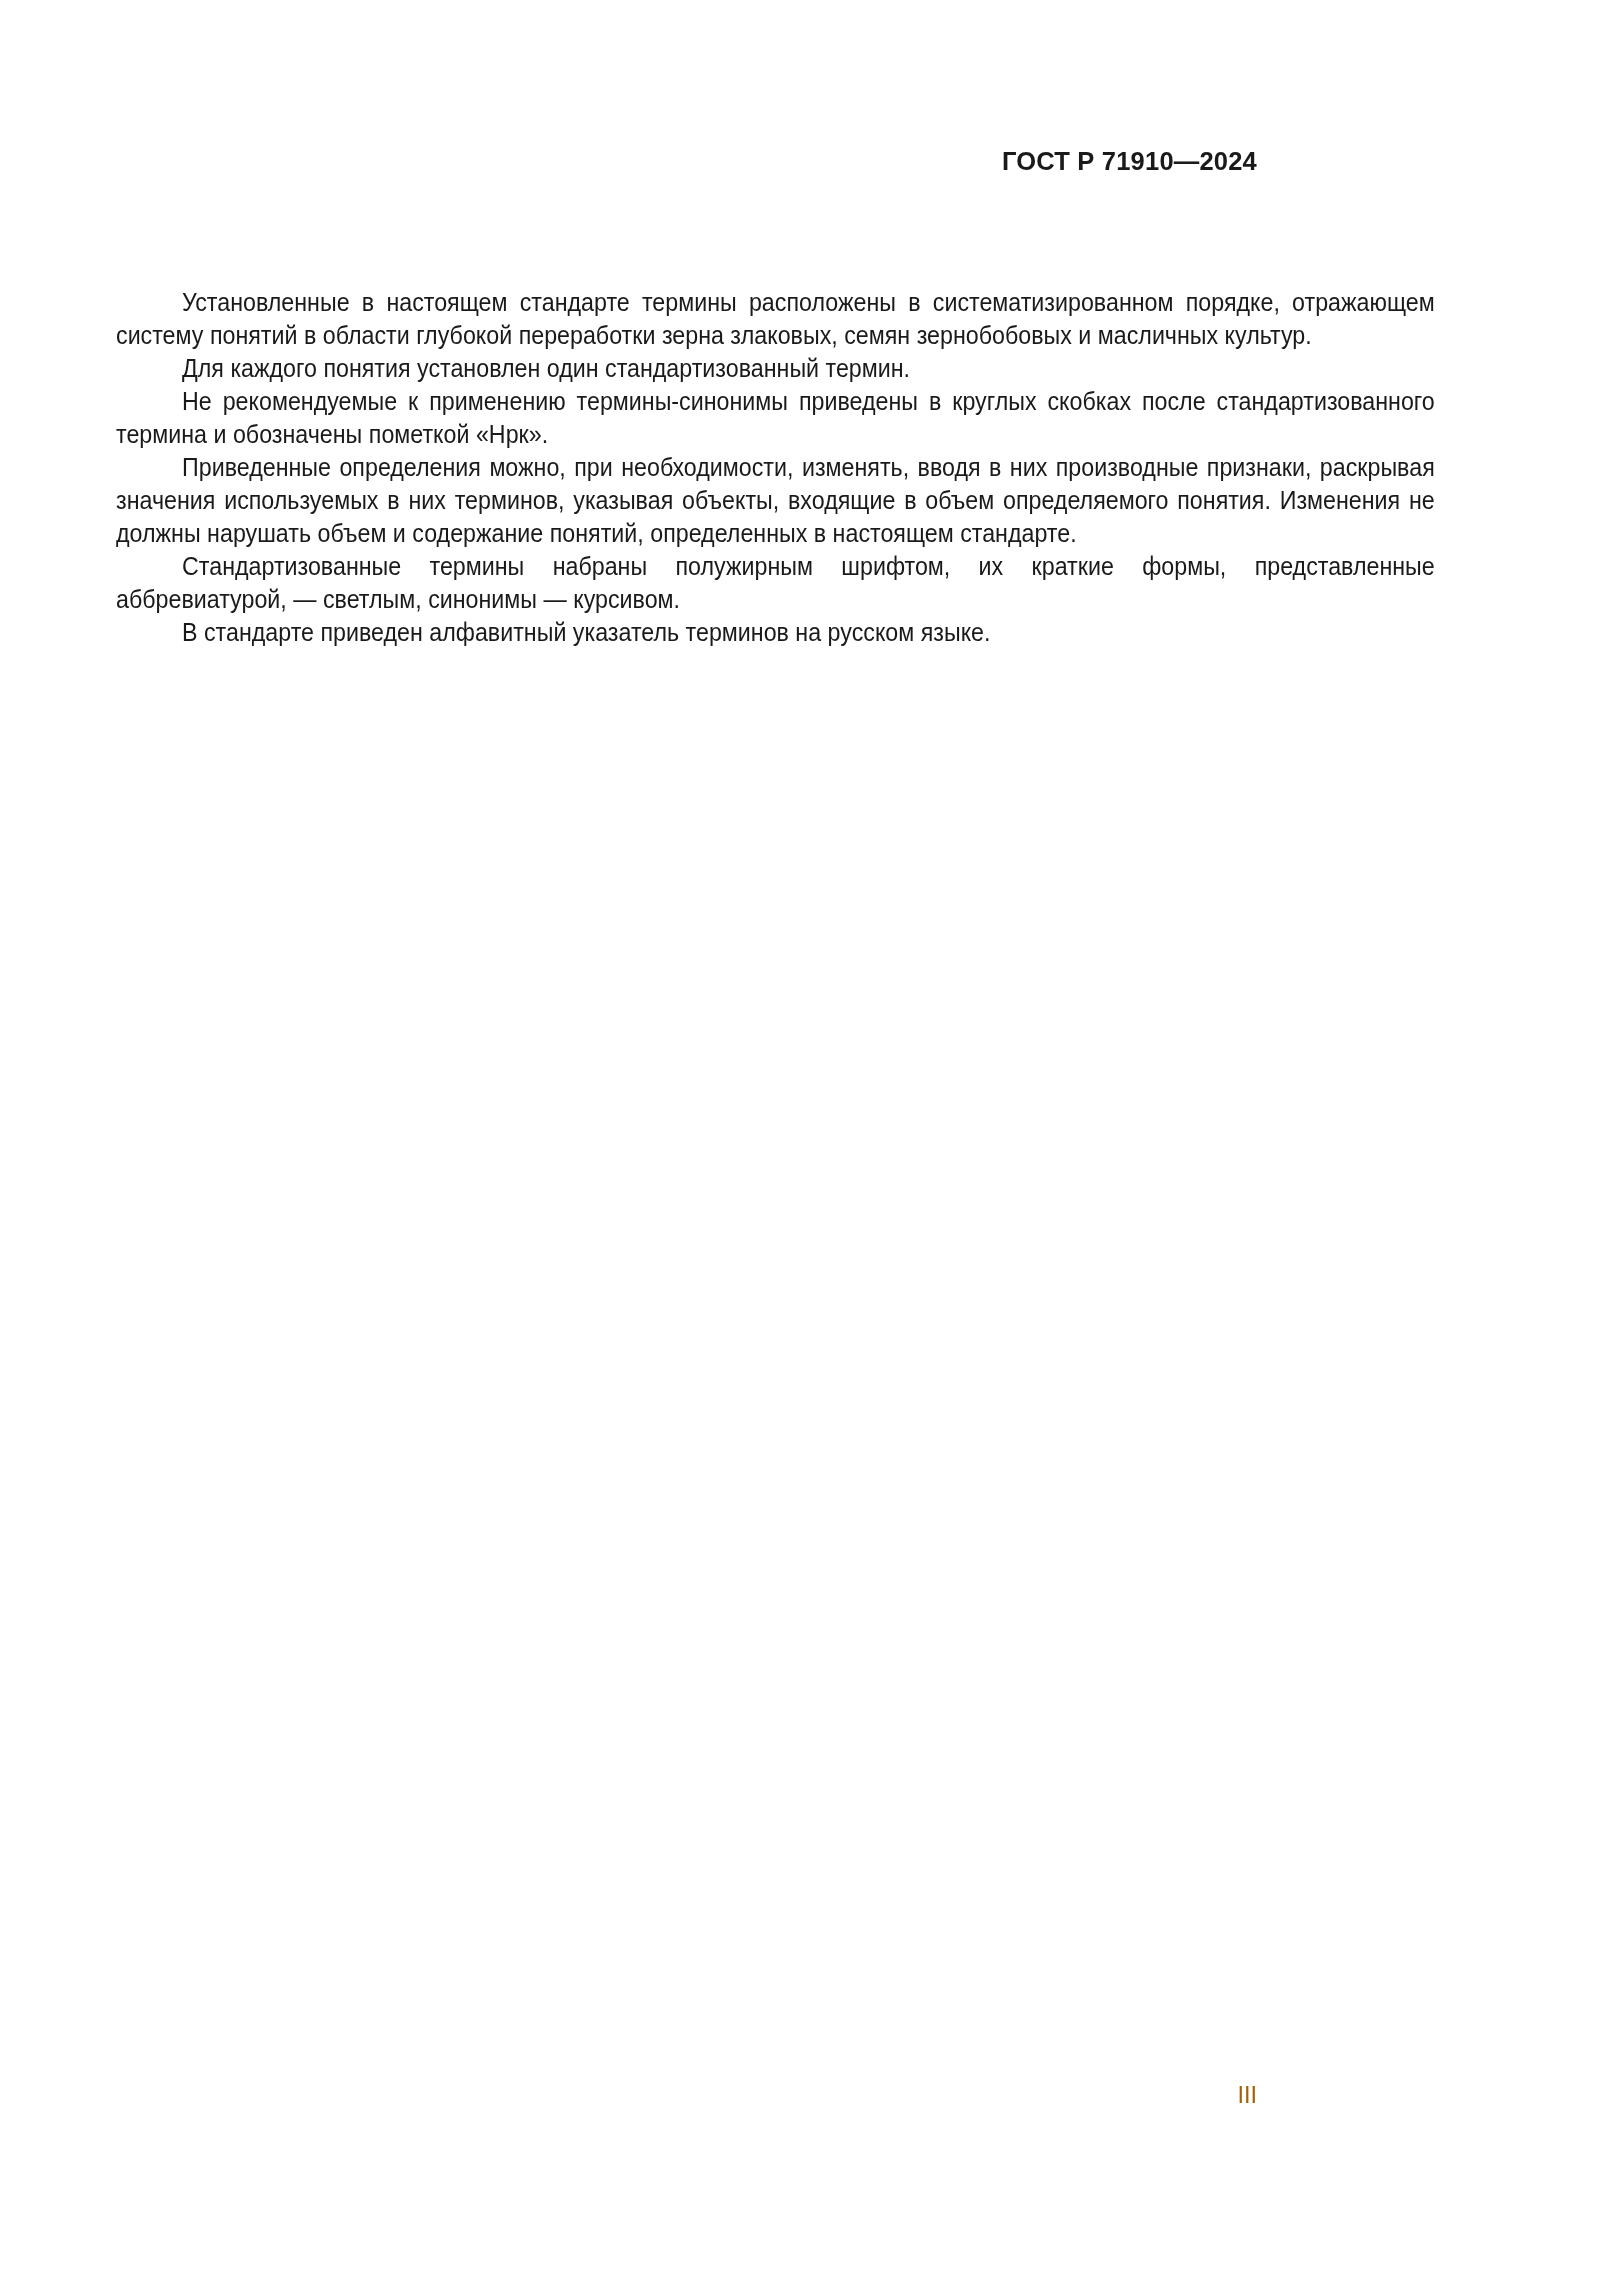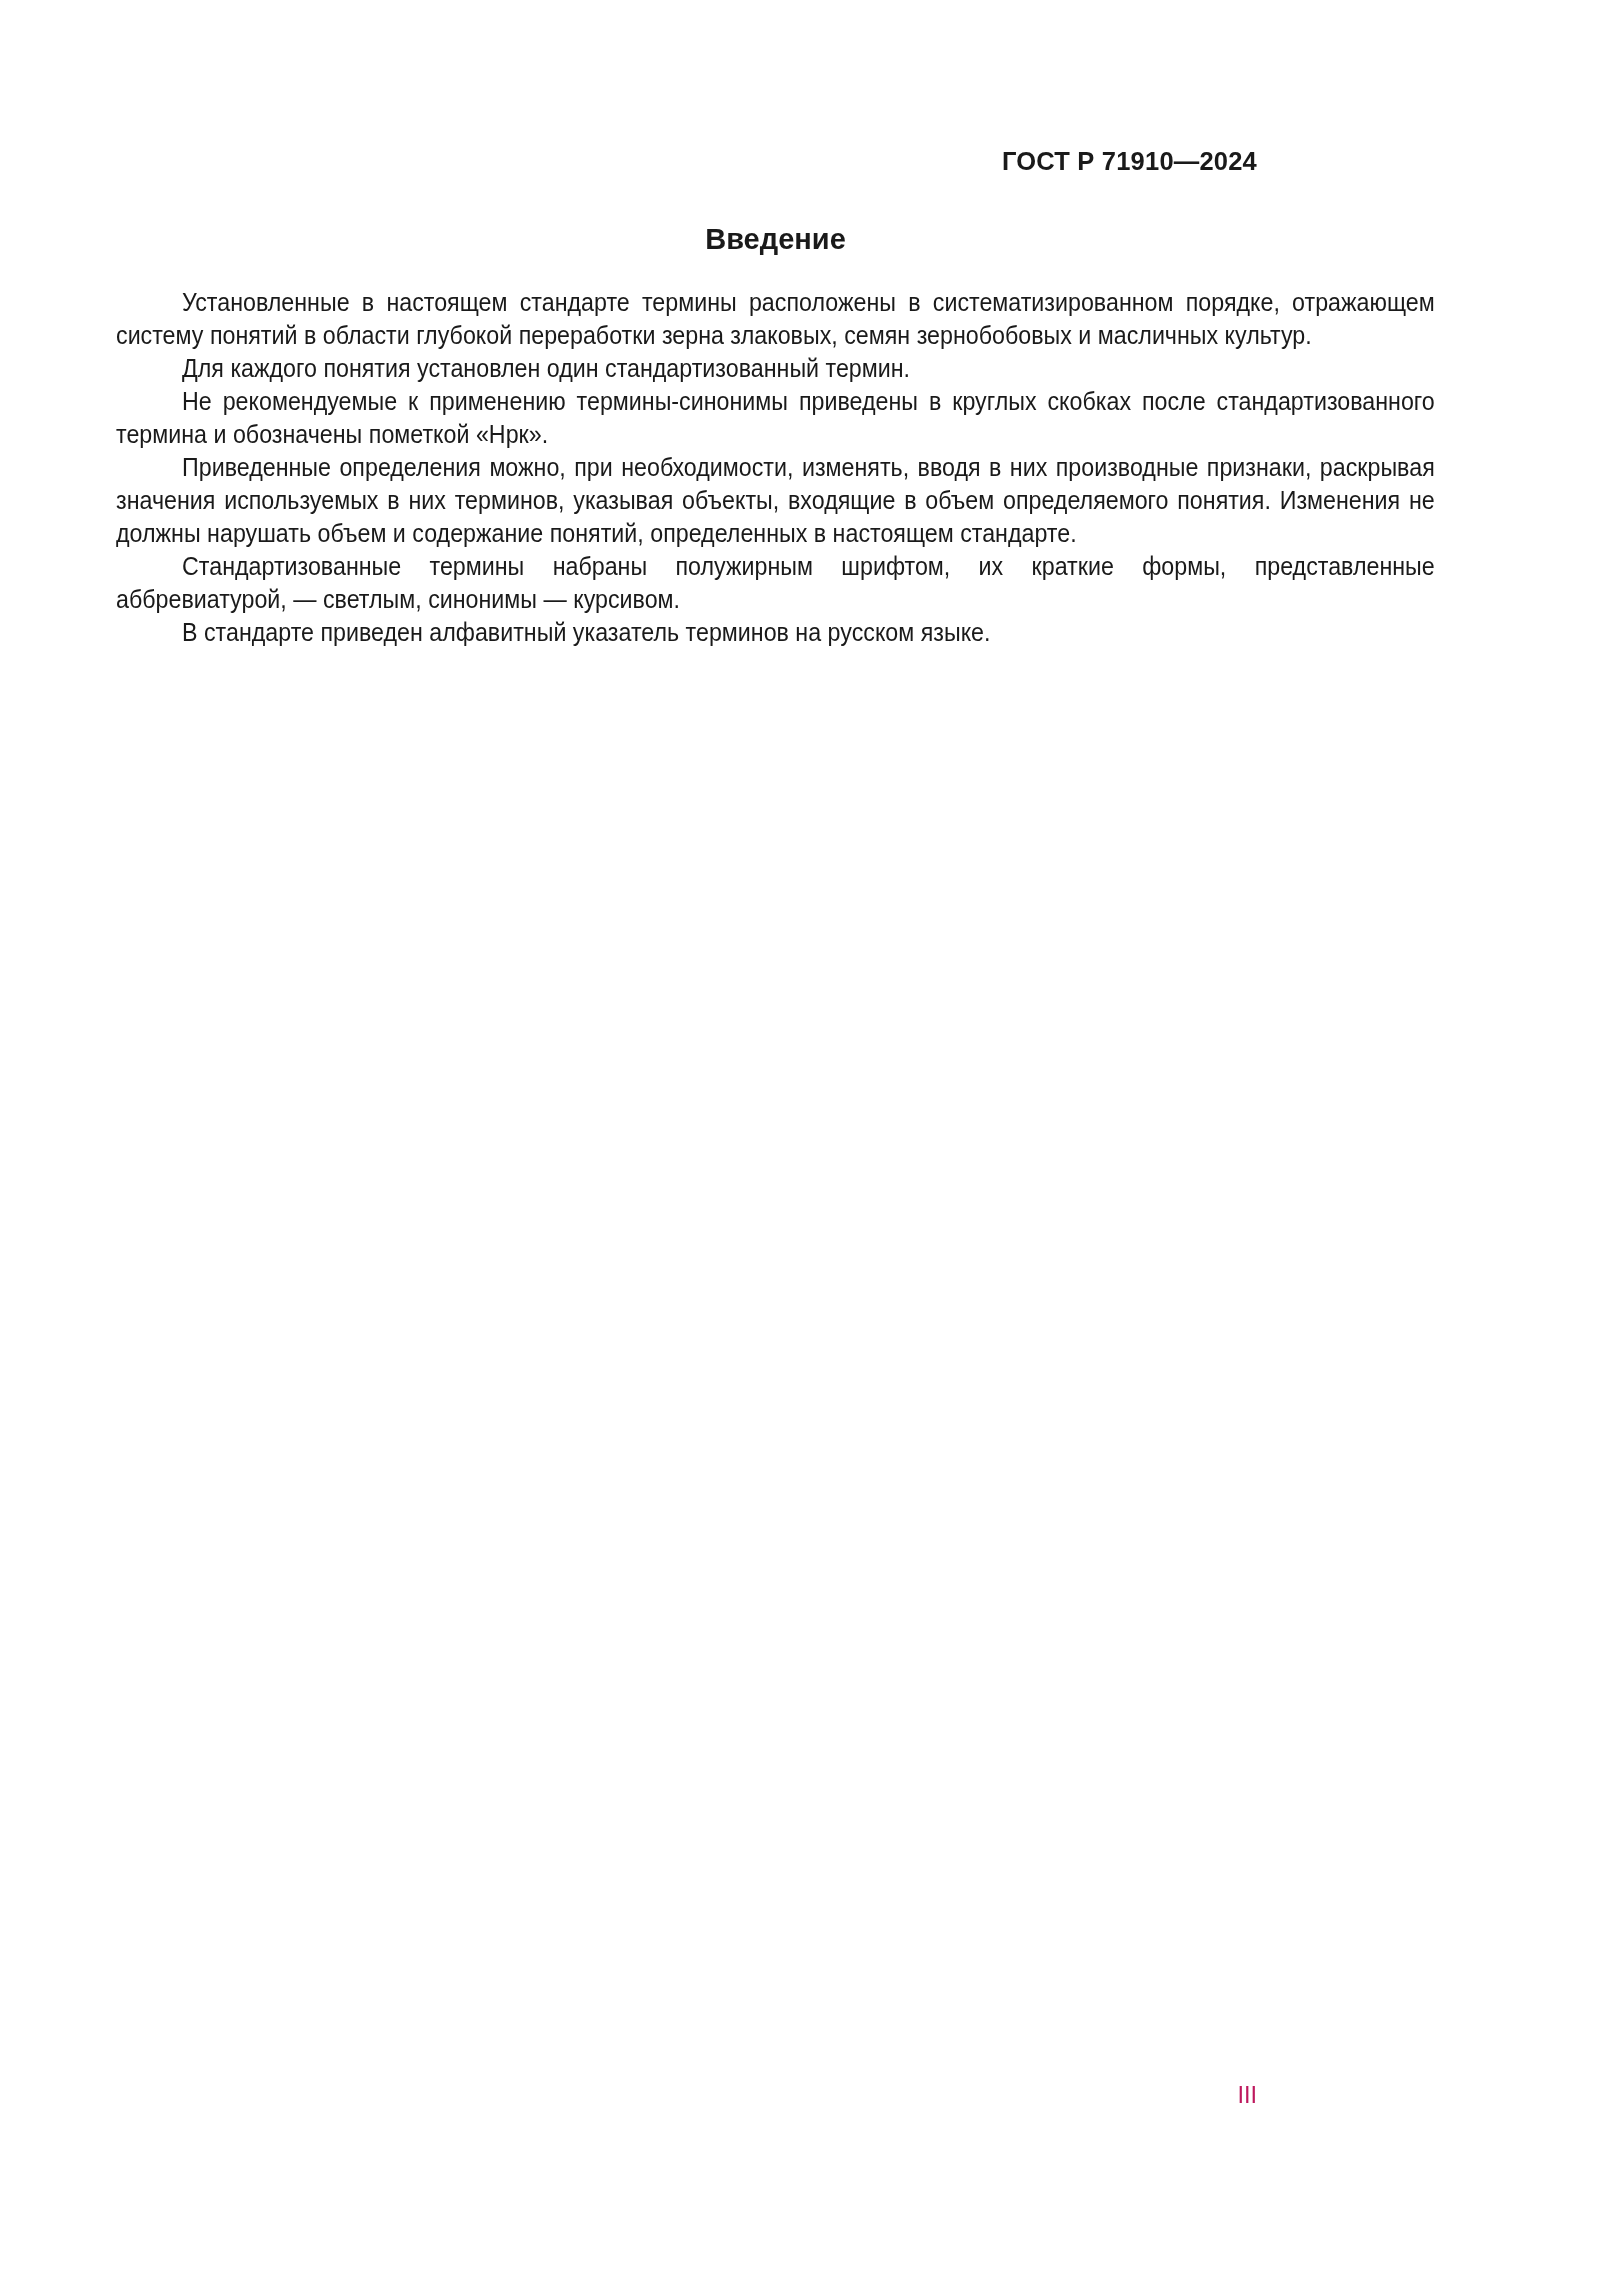--- a/index.html
+++ b/index.html
@@ -56,30 +56,29 @@
     }
     .body-text p {
       margin: 0;
       text-indent: 71px;
     }
     .page-number {
       position: absolute;
       right: 186px;
       top: 2082px;
       font-size: 23.5px;
-      color: #be185d;
+      color: #a16207;
     }
   </style>
 </head>
 <body>
 
 <div class="page">
   <div class="doc-code">ГОСТ Р 71910—2024</div>
 
-  <h1 class="section-title" style="margin:0;">Введение</h1>
 
   <div class="body-text">
     <p>Установленные в настоящем стандарте термины расположены в систематизированном порядке, отражающем систему понятий в области глубокой переработки зерна злаковых, семян зернобобовых и масличных культур.</p>
     <p>Для каждого понятия установлен один стандартизованный термин.</p>
     <p>Не рекомендуемые к применению термины-синонимы приведены в круглых скобках после стандартизованного термина и обозначены пометкой «Нрк».</p>
     <p>Приведенные определения можно, при необходимости, изменять, вводя в них производные признаки, раскрывая значения используемых в них терминов, указывая объекты, входящие в объем определяемого понятия. Изменения не должны нарушать объем и содержание понятий, определенных в настоящем стандарте.</p>
     <p>Стандартизованные термины набраны полужирным шрифтом, их краткие формы, представленные аббревиатурой, — светлым, синонимы — курсивом.</p>
     <p>В стандарте приведен алфавитный указатель терминов на русском языке.</p>
   </div>
 

